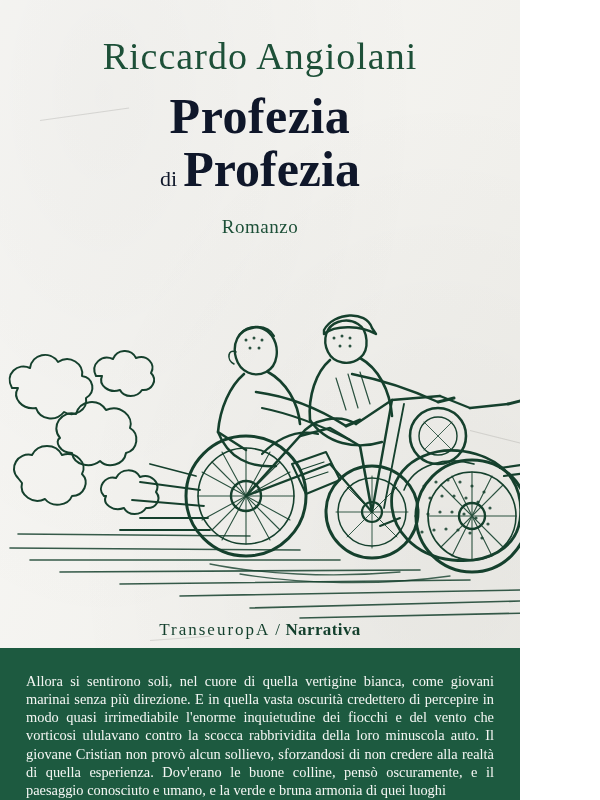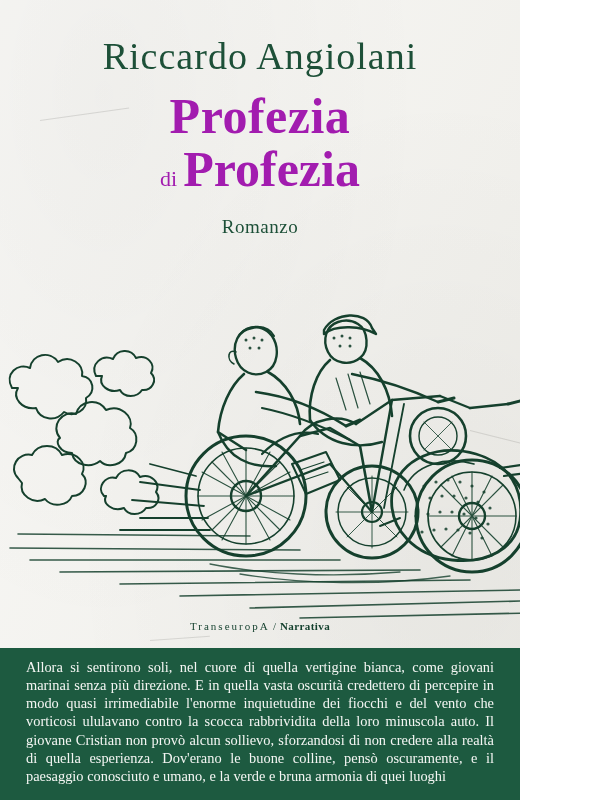--- a/index.html
+++ b/index.html
@@ -54,21 +54,21 @@
     letter-spacing: 1px;
     font-weight: 400;
     color: #1d5038;
     margin: 0 0 14px 0;
     font-family: "Liberation Serif", serif;
   }
   .title {
     font-size: 50px;
     font-weight: 700;
     line-height: 0.98;
-    color: #a21caf;
+    color: #0f172a;
     margin: 8px;
     font-family: "Liberation Serif", serif;
   }
   .title .line1 { display: block; letter-spacing: 0.5px; }
   .title .line2 { display: block; margin-top: 4px; }
   .title .small-di {
     font-size: 22px;
     font-weight: 400;
     letter-spacing: 0;
     margin-right: 6px;
@@ -91,21 +91,21 @@
   .illustration svg { display: block; }
 
   
   .publisher-line {
     position: absolute;
     left: 0;
     right: 0;
     top: 620px;
     text-align: center;
     color: #123f2c;
-    font-size: 11px;
+    font-size: 17px;
     letter-spacing: 0.6px;
   }
   .publisher-line .imprint {
     font-family: "Liberation Serif", serif;
     letter-spacing: 2px;
   }
   .publisher-line .series {
     font-weight: 700;
     letter-spacing: 0.4px;
   }
@@ -113,21 +113,21 @@
   
   .blurb {
     position: absolute;
     left: 0;
     right: 0;
     bottom: 0;
     height: 152px;
     background: #1d5a40;
     color: #ffffff;
     box-sizing: border-box;
-    padding: 10px 26px 10px 26px;
+    padding: 24px 26px 10px 26px;
   }
   .blurb p {
     margin: 0;
     font-size: 14.4px;
     line-height: 1.26;
     text-align: justify;
     font-family: "Liberation Serif", serif;
     color: #f4f6f3;
   }
 </style>

